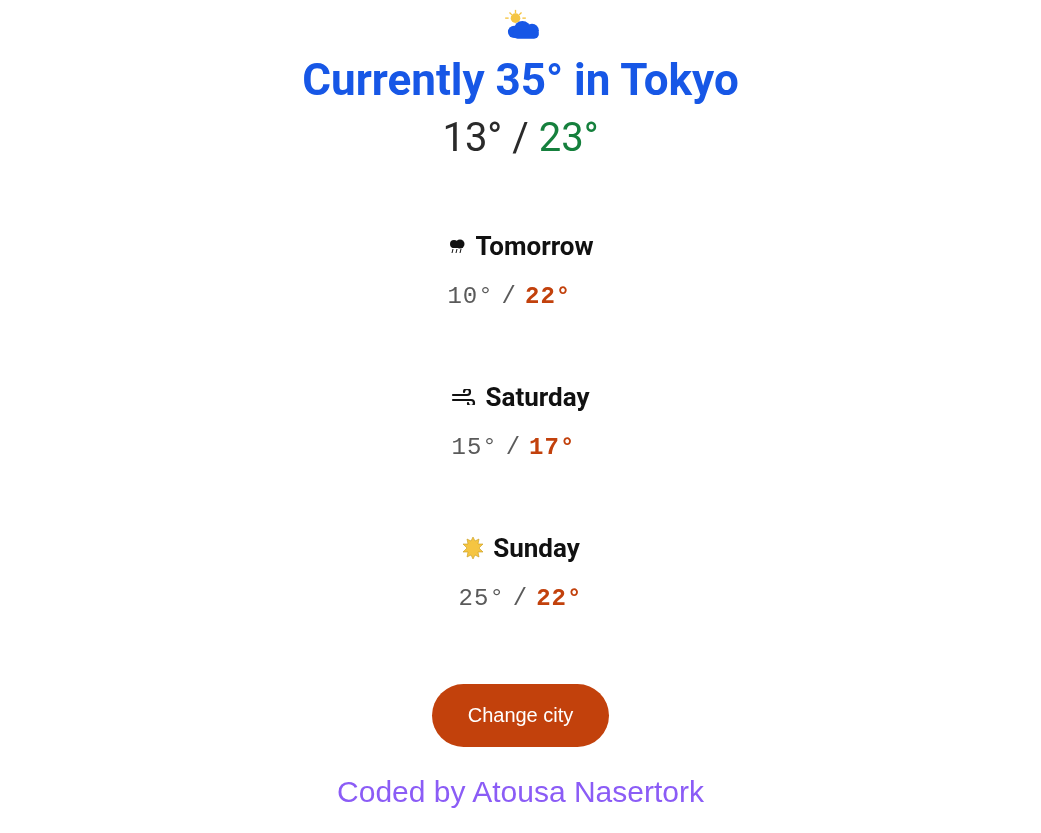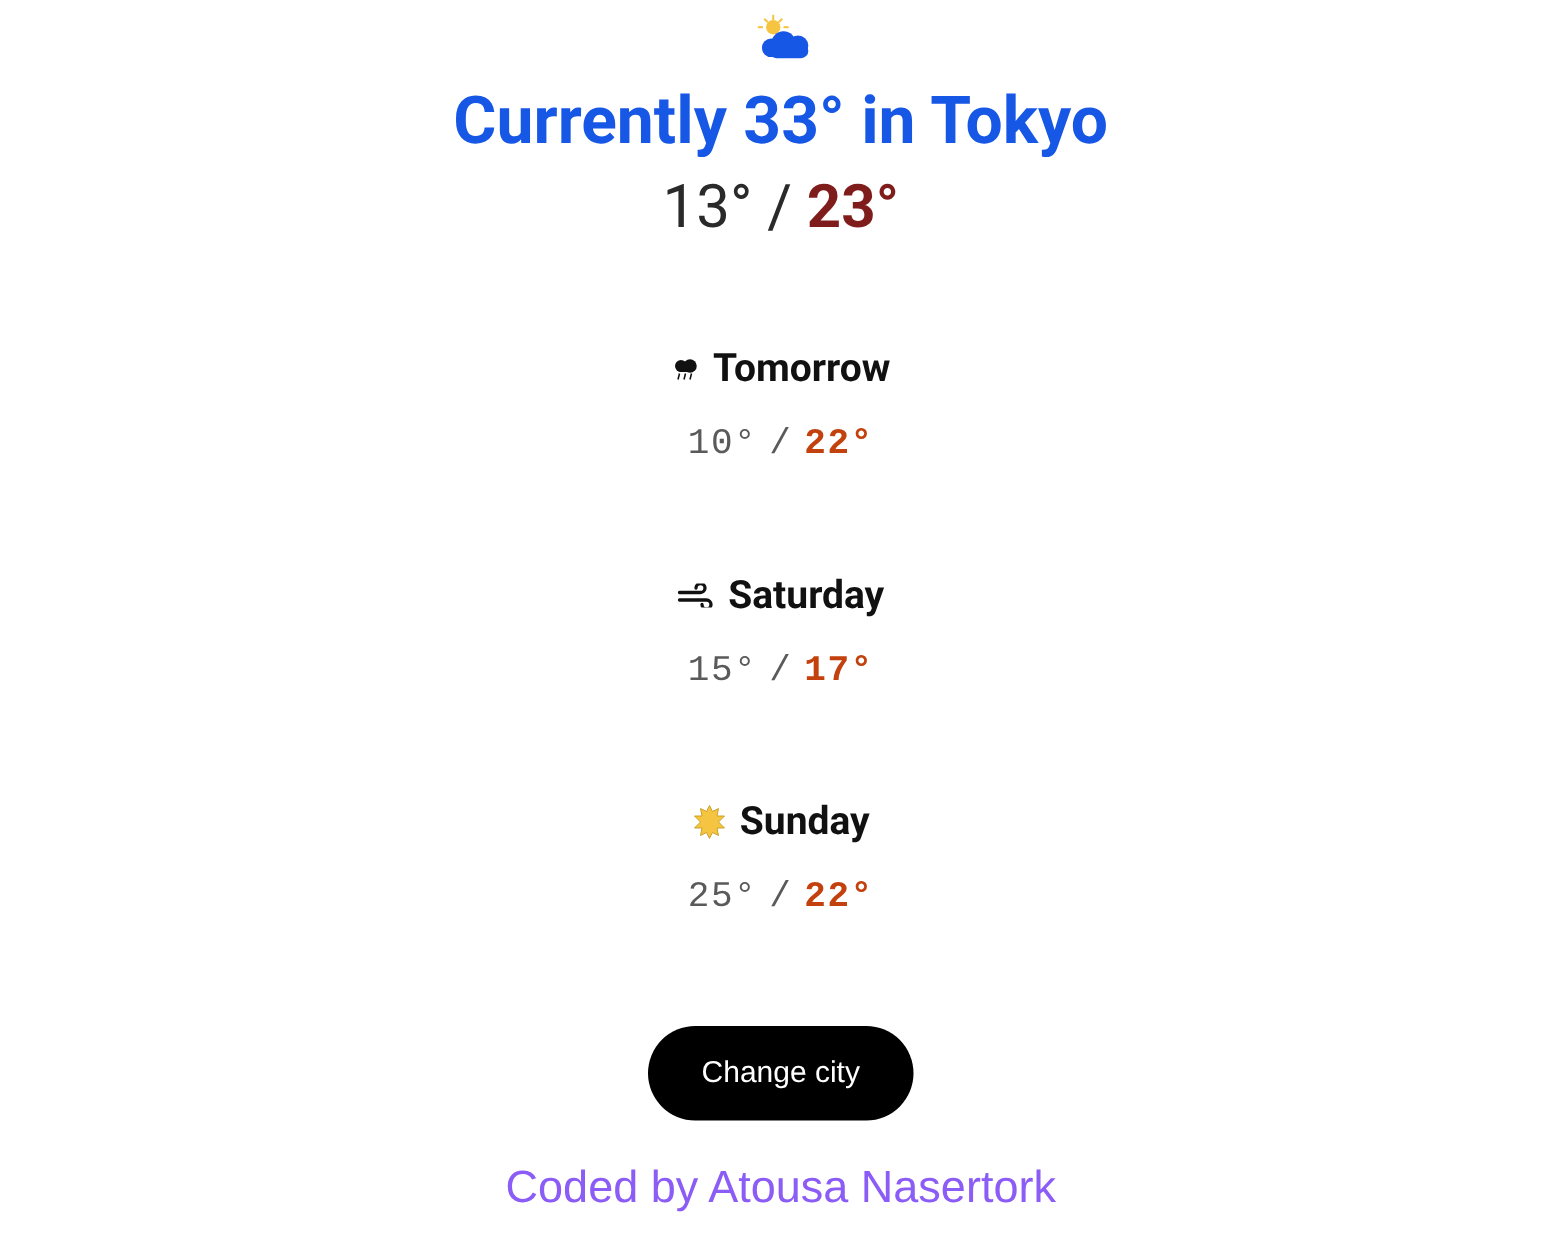--- a/index.html
+++ b/index.html
@@ -38,25 +38,24 @@
       margin-bottom: 70px;
     }
     .current-range .low {
       font-weight: 400;
       text-align: center;
     }
     .current-range .sep {
       font-weight: 400;
     }
     .current-range .high {
-      font-weight: 700;
-      color: #7f1d1d;
+      font-weight: 400;
+      color: #15803d;
     }
     .forecast-block {
-      text-align: center;
       margin-bottom: 72px;
     }
     .forecast-block:last-of-type {
       margin-bottom: 50px;
     }
     .forecast-title {
       font-size: 26px;
       font-weight: 700;
       color: #111;
       display: flex;
@@ -76,21 +75,21 @@
       letter-spacing: 1px;
     }
     .forecast-range .sep {
       margin: 0 8px;
     }
     .forecast-range .high {
       font-weight: 700;
       color: #c2410c;
     }
     .change-btn {
-      background: #000000;
+      background: #c2410c;
       color: #ffffff;
       border: none;
       border-radius: 36px;
       padding: 20px 36px;
       font-size: 20px;
       cursor: pointer;
       margin-bottom: 28px;
     }
     .footer-credit {
       font-family: Liberation Sans, sans-serif;
@@ -113,21 +112,21 @@
     </g>
     <g fill="#1757e6">
       <circle cx="34" cy="30" r="12"></circle>
       <circle cx="48" cy="32" r="10"></circle>
       <circle cx="22" cy="34" r="9"></circle>
       <rect x="20" y="30" width="38" height="14" rx="7"></rect>
     </g>
   </svg>
 </div>
 
-<h1 class="current-title">Currently 33° in Tokyo</h1>
+<h1 class="current-title">Currently 35° in Tokyo</h1>
 
 <div class="current-range">
   <span class="low">13°</span><span class="sep"> / </span><span class="high">23°</span>
 </div>
 
 <div class="forecast-block">
   <div class="forecast-title">
     <span class="icon">
       <svg width="20" height="18" viewBox="0 0 20 18">
         <g fill="#111">

